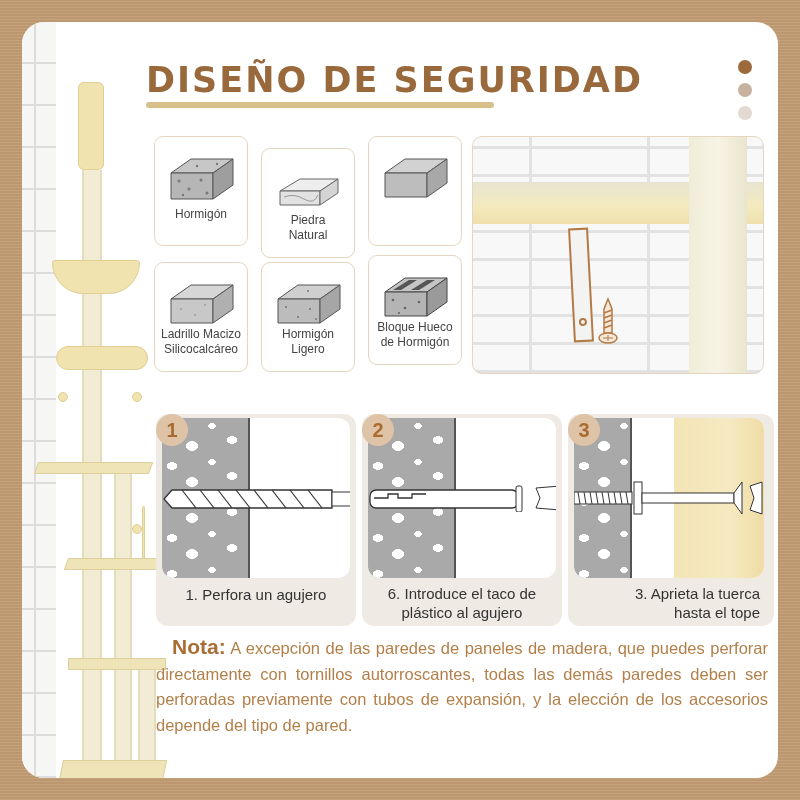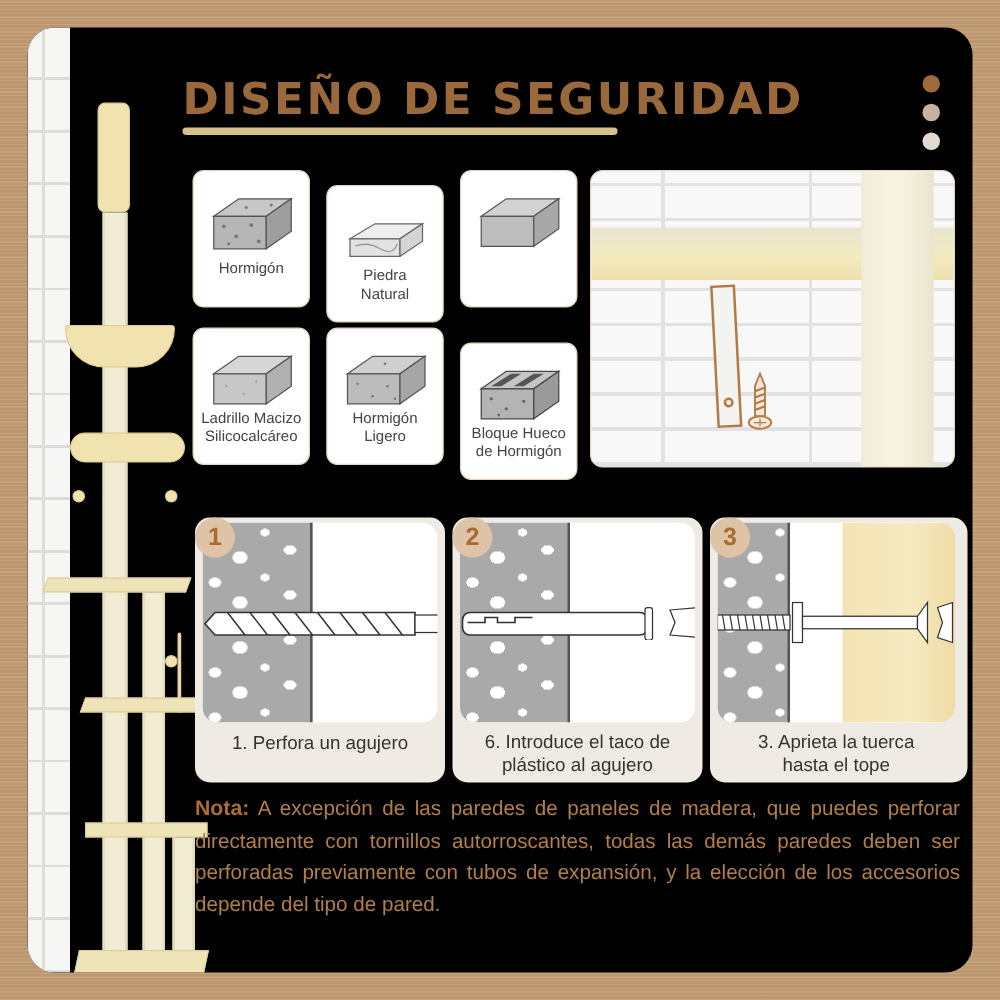--- a/index.html
+++ b/index.html
@@ -5,21 +5,21 @@
   * { box-sizing: border-box; margin: 0; padding: 0; }
   html, body { width: 800px; height: 800px; overflow: hidden; }
   body {
     background: #c39d74;
     background-image: repeating-linear-gradient(0deg, rgba(255,255,255,0.06) 0 1px, rgba(0,0,0,0.04) 1px 3px);
     font-family: "Liberation Sans", "DejaVu Sans", sans-serif;
     position: relative;
   }
   .card {
     position: absolute; left: 22px; top: 22px; width: 756px; height: 756px;
-    background: #000000; border-radius: 22px; overflow: hidden;
+    background: #ffffff; border-radius: 22px; overflow: hidden;
   }
   
   .brick-strip {
     position: absolute; left: 0; top: 0; width: 34px; height: 756px;
     background-color: #f6f6f4;
     background-image:
       repeating-linear-gradient(0deg, #dcdcda 0 2px, transparent 2px 42px),
       linear-gradient(90deg, transparent 0 12px, #dcdcda 12px 14px, transparent 14px);
   }
   
@@ -89,21 +89,21 @@
   }
   .step .caption {
     position: absolute; left: 0; right: 0; top: 170px; text-align: center;
     font-size: 15px; line-height: 19px; color: #333; white-space: pre-line;
   }
 
   .note {
     position: absolute; left: 134px; top: 612px; width: 612px;
     font-size: 16.5px; line-height: 25.5px; color: #b37f49; text-align: justify;
   }
-  .note .note-label { font-weight: bold; font-size: 17px; color: #a96e33; }
+  .note .note-label { font-weight: bold; font-size: 21px; color: #a96e33; margin-left: 16px; }
 </style>
 </head>
 <body>
 
 <div class="card">
 
   <div class="brick-strip"></div>
 
   <div class="cat-tree">
     <div class="plush" style="left:44px;top:0;width:26px;height:88px;border-radius:6px;"></div>
@@ -189,21 +189,21 @@
             <circle cx="12" cy="28" r="1"></circle>
             <circle cx="24" cy="38" r="1"></circle>
             <circle cx="36" cy="30" r="1"></circle>
             <circle cx="42" cy="40" r="1"></circle>
             <circle cx="34" cy="12" r="1"></circle>
           </g>
       </svg>
       <div class="label" style="top:64px;">Hormigón
 Ligero</div>
     </div>
-    <div class="wall-tile" style="left:214px;top:138px;text-decoration:underline;">
+    <div class="wall-tile" style="left:214px;top:119px;text-decoration:underline;">
       <svg class="block" viewBox="0 0 70 50">
         <polygon points="4,20 24,6 66,6 46,20" fill="#c5c5c5" stroke="#444"></polygon>
         <polygon points="12,18 28,8 36,8 20,18" fill="#555"></polygon>
         <polygon points="30,18 46,8 54,8 38,18" fill="#555"></polygon>
         <polygon points="4,20 46,20 46,44 4,44" fill="#b4b4b4" stroke="#444"></polygon>
         <polygon points="46,20 66,6 66,30 46,44" fill="#9a9a9a" stroke="#444"></polygon>
         <g fill="#666">
             <circle cx="12" cy="28" r="1.3"></circle>
             <circle cx="24" cy="36" r="1.3"></circle>
             <circle cx="38" cy="30" r="1.3"></circle>
@@ -264,19 +264,19 @@
       <svg style="position:absolute;left:0;top:58px;" width="190" height="44" viewBox="0 0 190 44">
         <rect x="0" y="16" width="58" height="12" fill="#fff" stroke="#333"></rect>
         <path d="M4,16 L6,28 M10,16 L12,28 M16,16 L18,28 M22,16 L24,28 M28,16 L30,28 M34,16 L36,28 M40,16 L42,28 M46,16 L48,28 M52,16 L54,28" stroke="#333"></path>
         <rect x="60" y="6" width="8" height="32" fill="#fff" stroke="#333"></rect>
         <rect x="68" y="17" width="92" height="10" fill="#fff" stroke="#333"></rect>
         <polygon points="160,17 168,6 168,38 160,27" fill="#fff" stroke="#333"></polygon>
         <polygon points="176,10 188,6 188,38 176,34 180,22" fill="#fff" stroke="#333"></polygon>
       </svg>
     </div>
     <div class="badge">3</div>
-    <div class="caption" style="right:4px;">3. Aprieta la tuerca
+    <div class="caption" style="right:14px;text-align:right;">3. Aprieta la tuerca
 hasta el tope</div>
   </div>
 
   <p class="note"><span class="note-label">Nota:</span><span> A excepción de las paredes de paneles de madera, que puedes perforar directamente con tornillos autorroscantes, todas las demás paredes deben ser perforadas previamente con tubos de expansión, y la elección de los accesorios depende del tipo de pared.</span></p>
 
 </div>
 
 </body></html>

